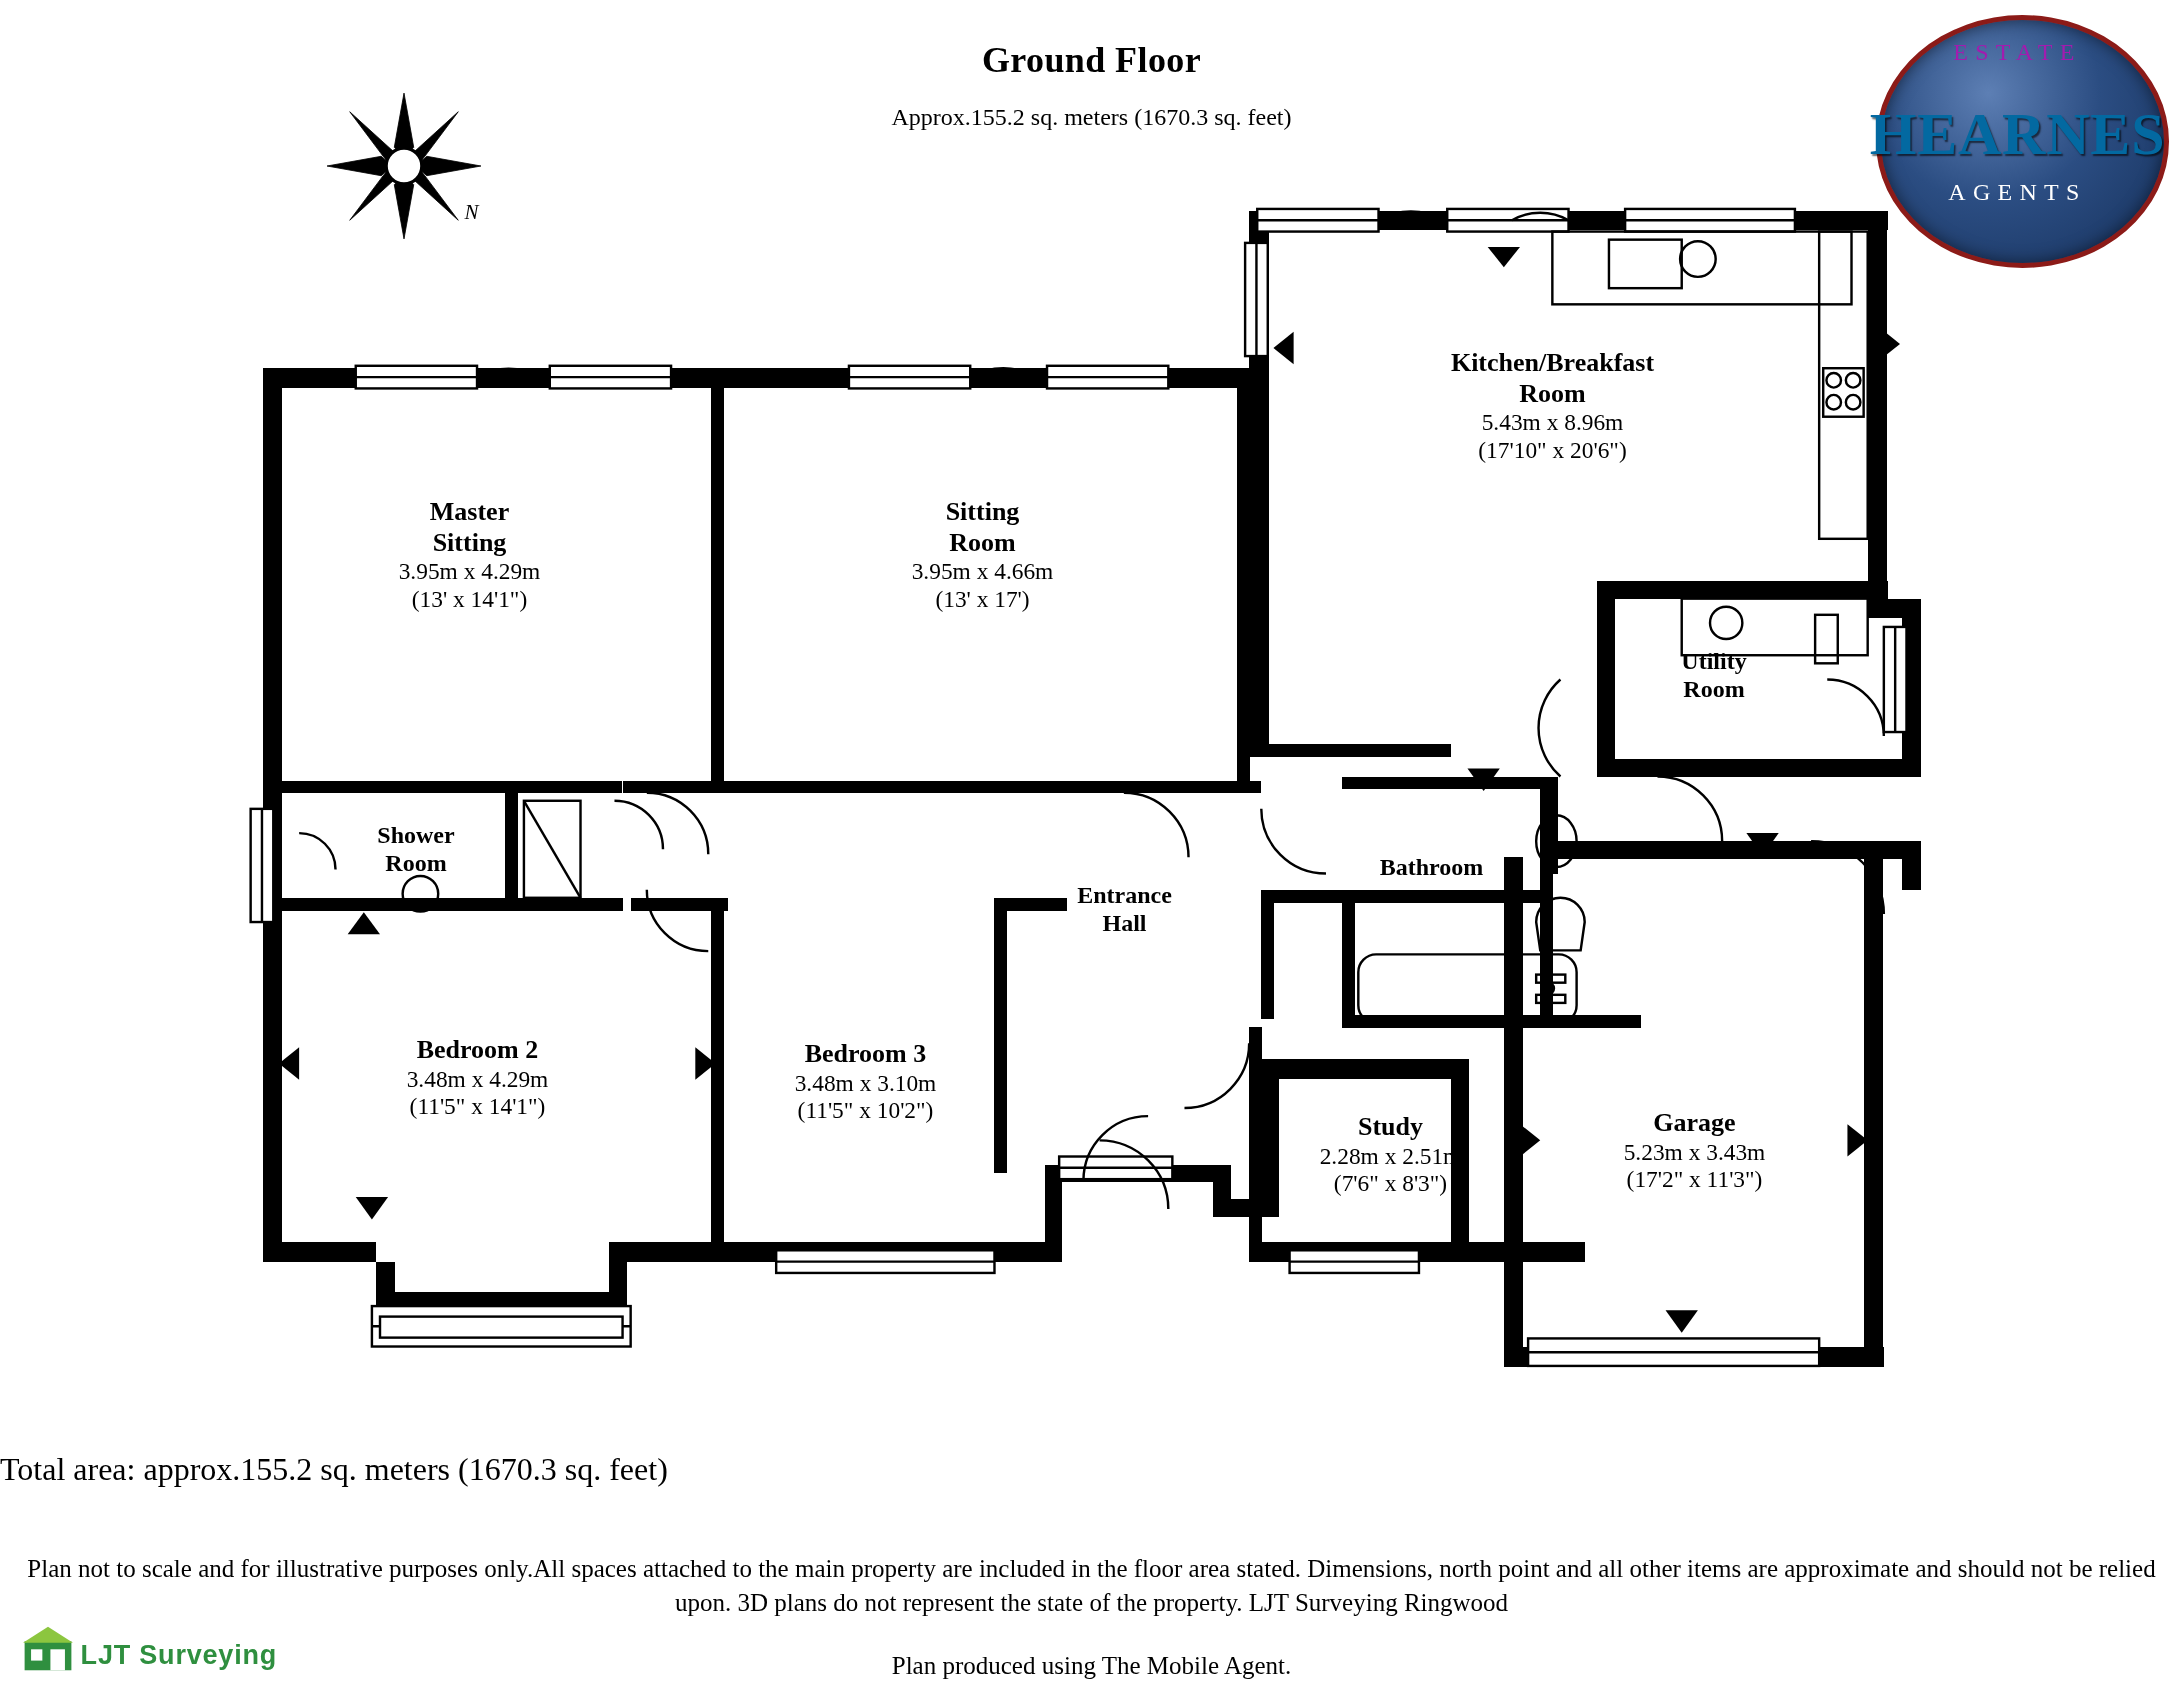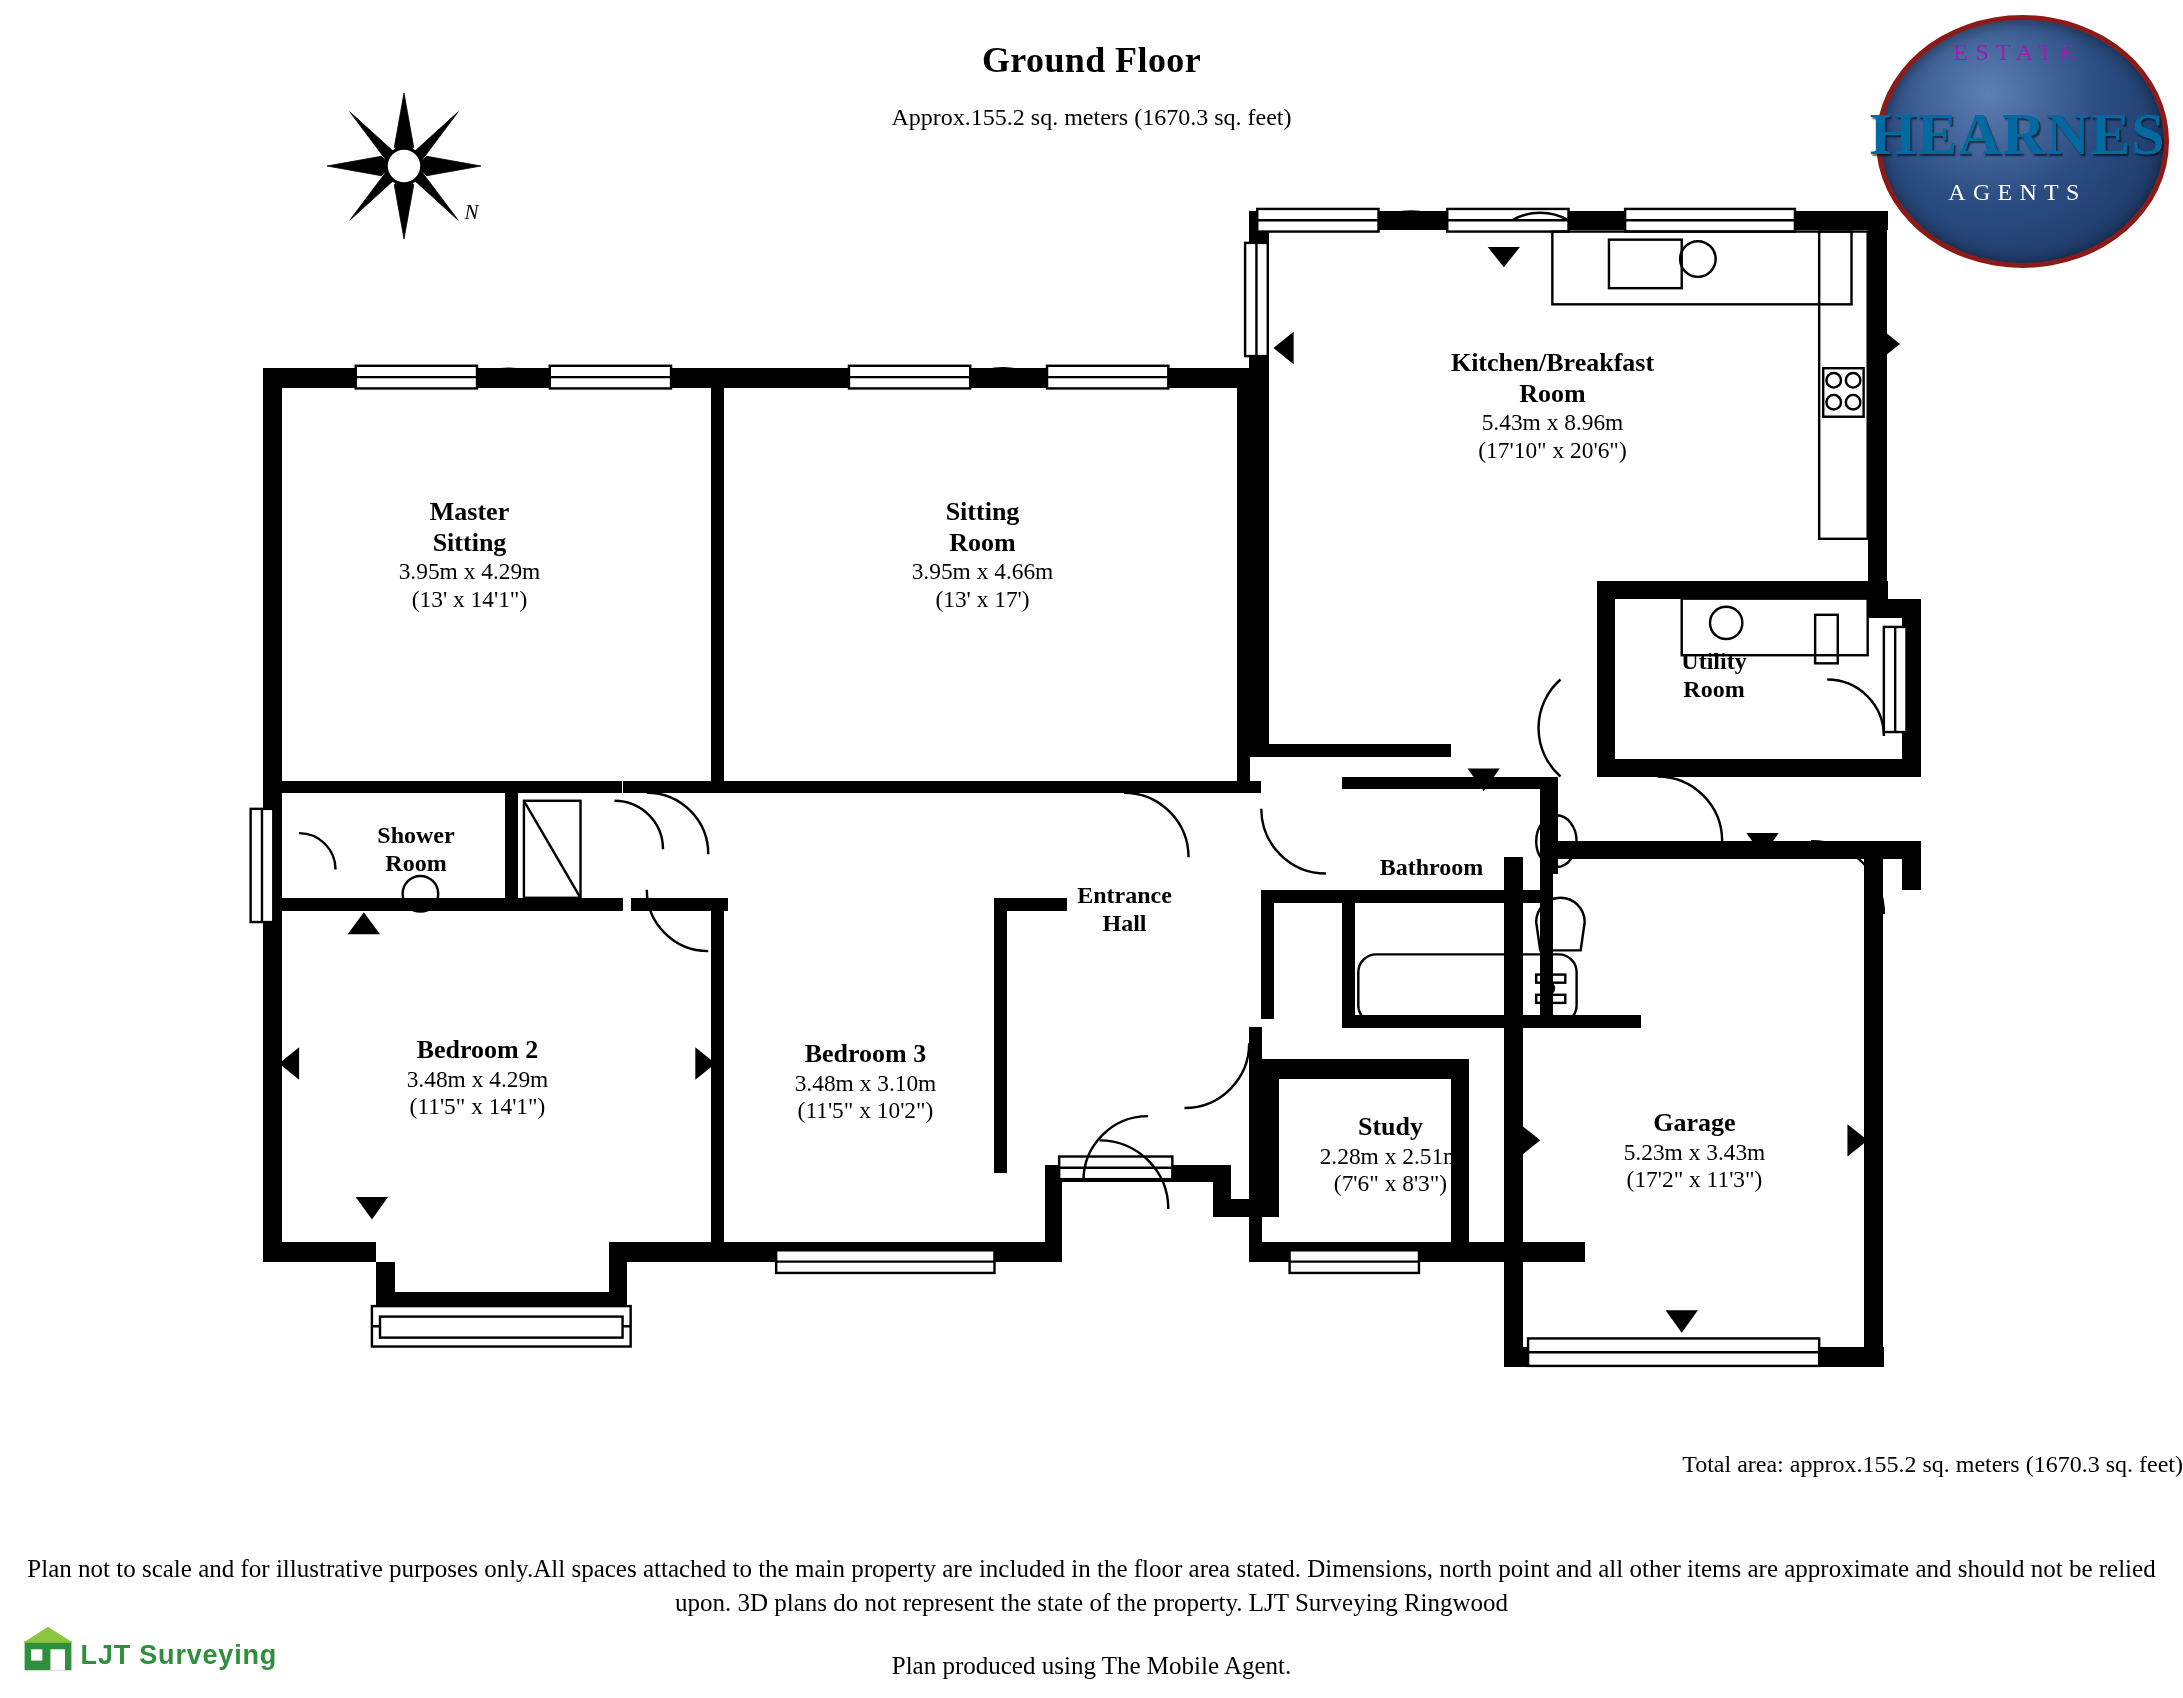--- a/index.html
+++ b/index.html
@@ -131,22 +131,22 @@
     font-size: 23.4px;
   }
   .room-label.small .name { font-size: 24px; }
 
   
   #total-area {
     position: absolute;
     left: 0;
     top: 1451px;
     width: 2183px;
-    text-align: right;
-    font-size: 24px;
+    text-align: left;
+    font-size: 32px;
   }
   #disclaimer {
     position: absolute;
     left: 24px;
     top: 1520px;
     width: 2135px;
     text-align: center;
     font-size: 25px;
     line-height: 1.34;
     margin-top: 32px;

